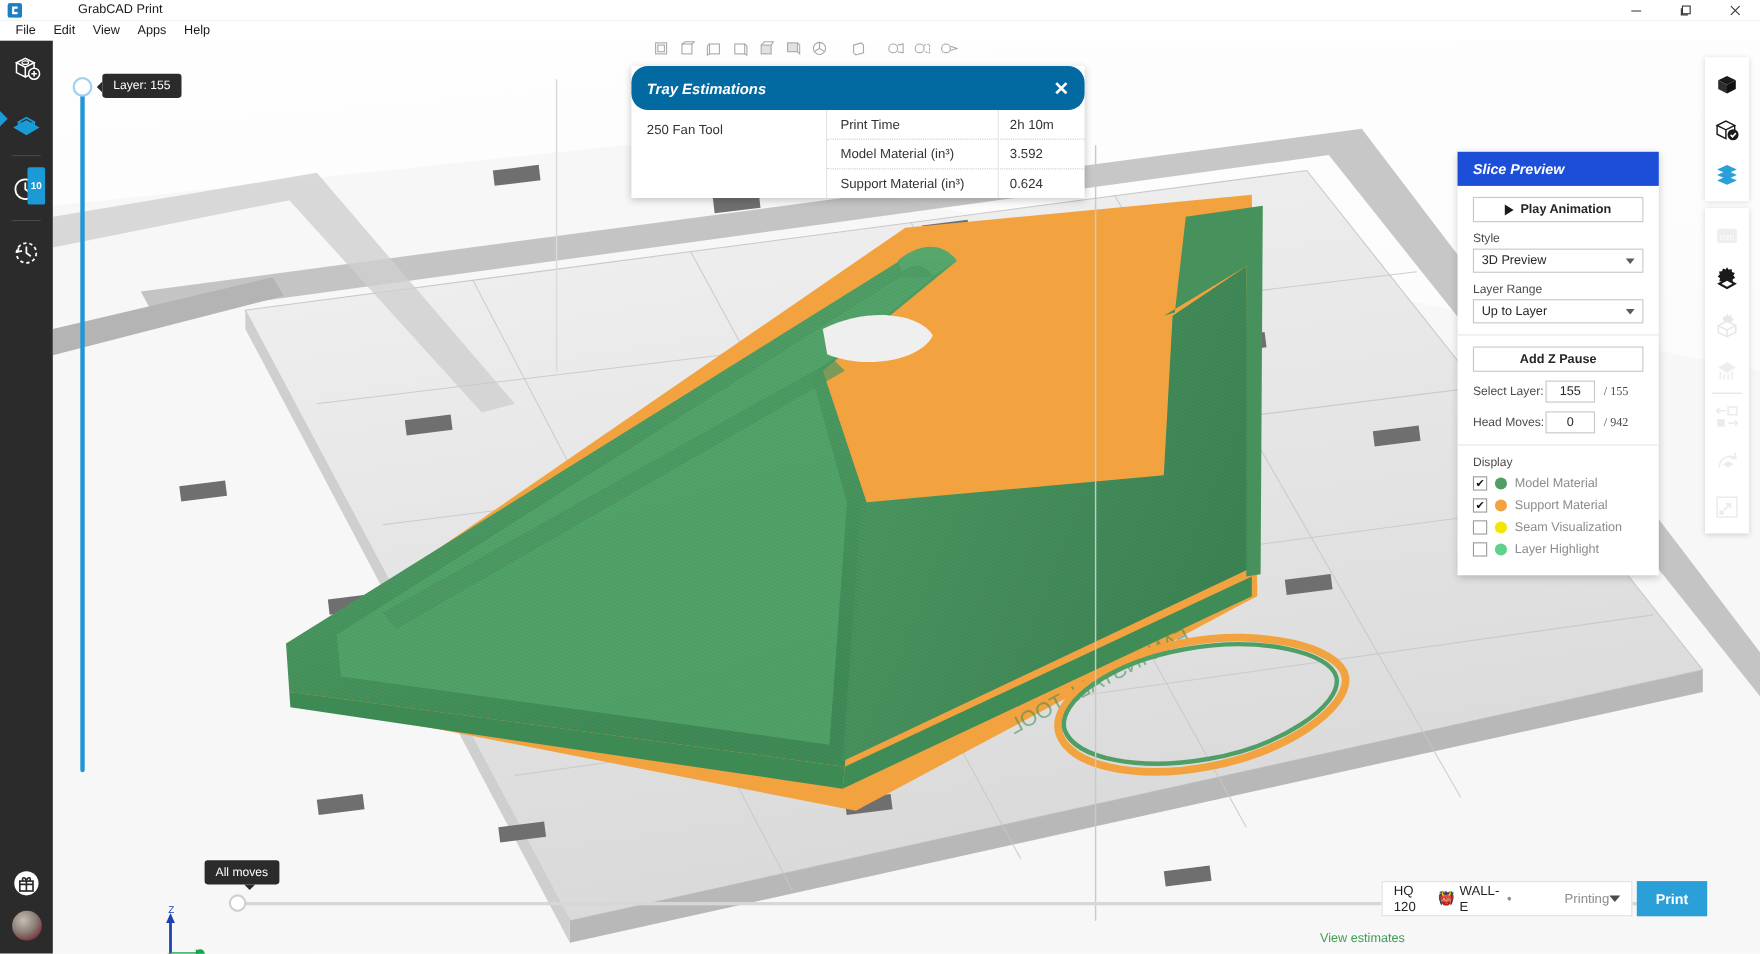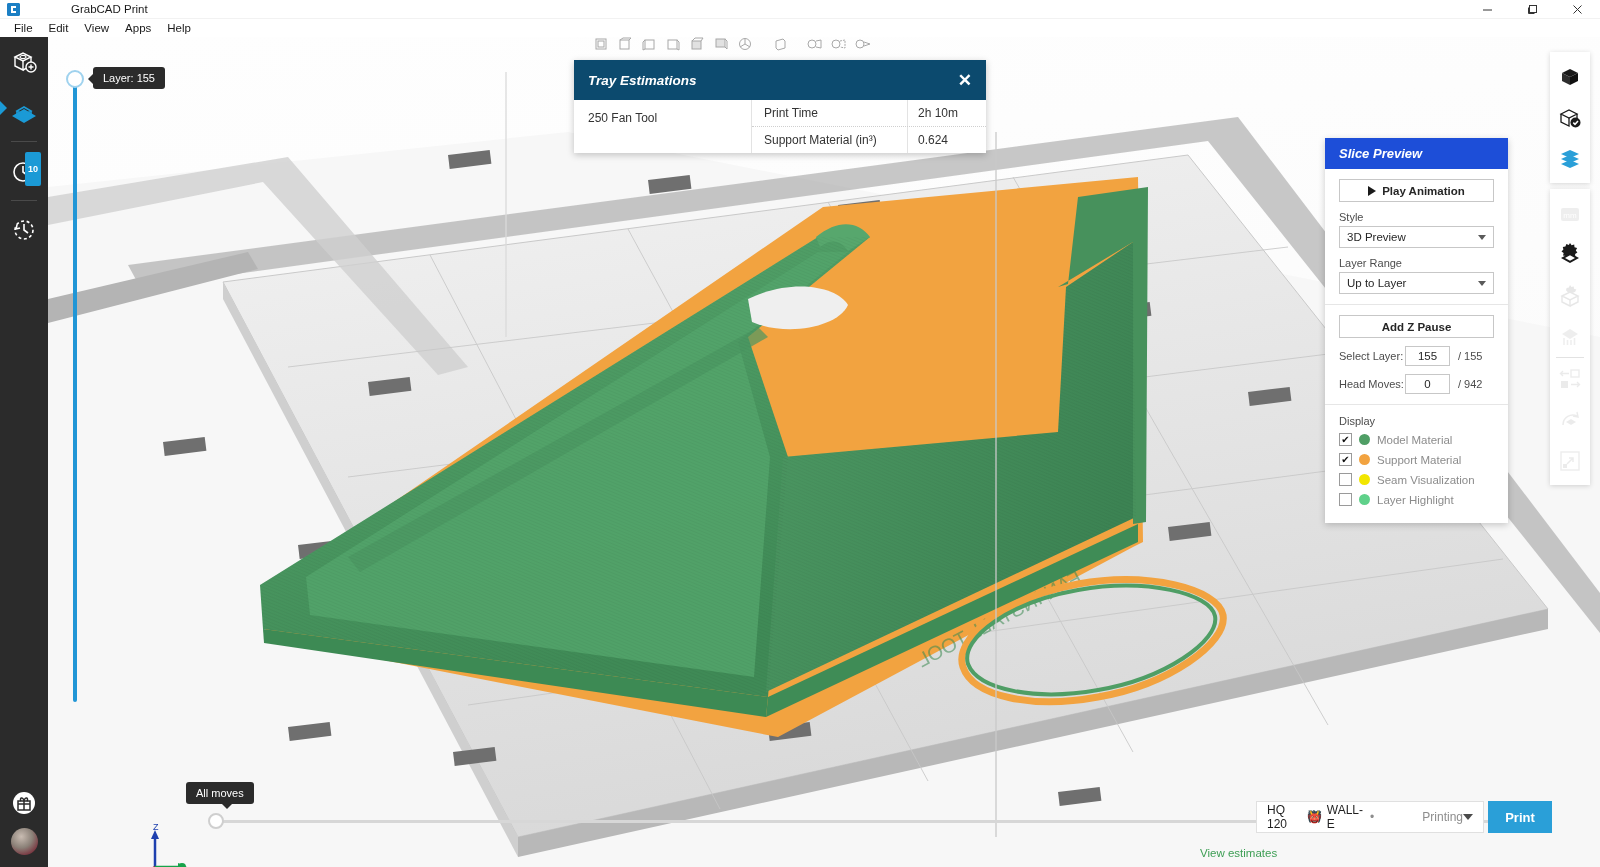--- a/index.html
+++ b/index.html
@@ -121,22 +121,22 @@
     border-left: 5px solid transparent; border-right: 5px solid transparent;
     border-top: 5px solid #2b2b2b;
   }
 
   
   .tray-panel {
     position: absolute; left: 574px; top: 60px; width: 412px;
     background: #fff; box-shadow: 0 2px 7px rgba(0,0,0,.22); z-index: 20;
   }
   .tray-head {
-    height: 40px; background: #0c4a6e; color: #fff; display: flex;
-    align-items: center; padding: 0 14px;
+    height: 40px; background: #0369a1; color: #fff; display: flex;
+    align-items: center; padding: 0 14px; border-radius: 15px;
   }
   .tray-title { font-size: 13.5px; font-weight: bold; font-style: italic; }
   .tray-close {
     margin-left: auto; font-size: 17px; line-height: 17px; cursor: pointer;
     color: #fff; font-weight: bold;
   }
   .tray-body { display: flex; font-size: 12px; color: #333; border-radius: 15px; }
   .tray-left {
     width: 178px; padding: 11px 0 0 14px; font-size: 12px; color: #333;
     border-right: 1px solid #e3e3e3;
@@ -178,21 +178,21 @@
     margin-left: auto; width: 0; height: 0; border-left: 4.5px solid transparent;
     border-right: 4.5px solid transparent; border-top: 5px solid #5a5a5a;
   }
   .num-row { display: flex; align-items: center; margin-top: 8px; font-size: 11px; color: #4c4c4c; }
   .num-row .nlabel { width: 66px; }
   .num-input {
     width: 45px; height: 20px; border: 1px solid #c7c7c7; background: #fff;
     text-align: center; font-size: 11.5px; color: #262626;
     font-family: "Liberation Sans", sans-serif;
   }
-  .num-total { margin-left: 8px; font-size: 11px; color: #4c4c4c; }
+  .num-total { margin-left: 8px; font-size: 11px; color: #4c4c4c; font-family: Liberation Serif, serif; }
   .disp-title { font-size: 11px; color: #4c4c4c; margin-bottom: 6px; }
   .disp-row { display: flex; align-items: center; margin-bottom: 7px; }
   .chk {
     width: 13px; height: 13px; border: 1px solid #9a9a9a; background: #fff;
     display: flex; align-items: center; justify-content: center;
     font-size: 10px; color: #111; cursor: pointer; margin-right: 7px;
   }
   .swatch { width: 11px; height: 11px; border-radius: 50%; margin-right: 7px; }
   .disp-label { font-size: 11.5px; color: #8c8c8c; }
 
@@ -533,20 +533,24 @@
       <span class="tray-close">✕</span>
     </div>
     <div class="tray-body">
       <div class="tray-left">250 Fan Tool</div>
       <div class="tray-right">
         <div class="tray-row">
           <div class="tray-k">Print Time</div>
           <div class="tray-v">2h 10m</div>
         </div>
         <div class="tray-row">
+          <div class="tray-k">Model Material (in³)</div>
+          <div class="tray-v">3.592</div>
+        </div>
+        <div class="tray-row">
           <div class="tray-k">Support Material (in³)</div>
           <div class="tray-v">0.624</div>
         </div>
       </div>
     </div>
   </div>
 
   <div class="slice-panel">
     <div class="slice-head">
       <span class="slice-title">Slice Preview</span>

